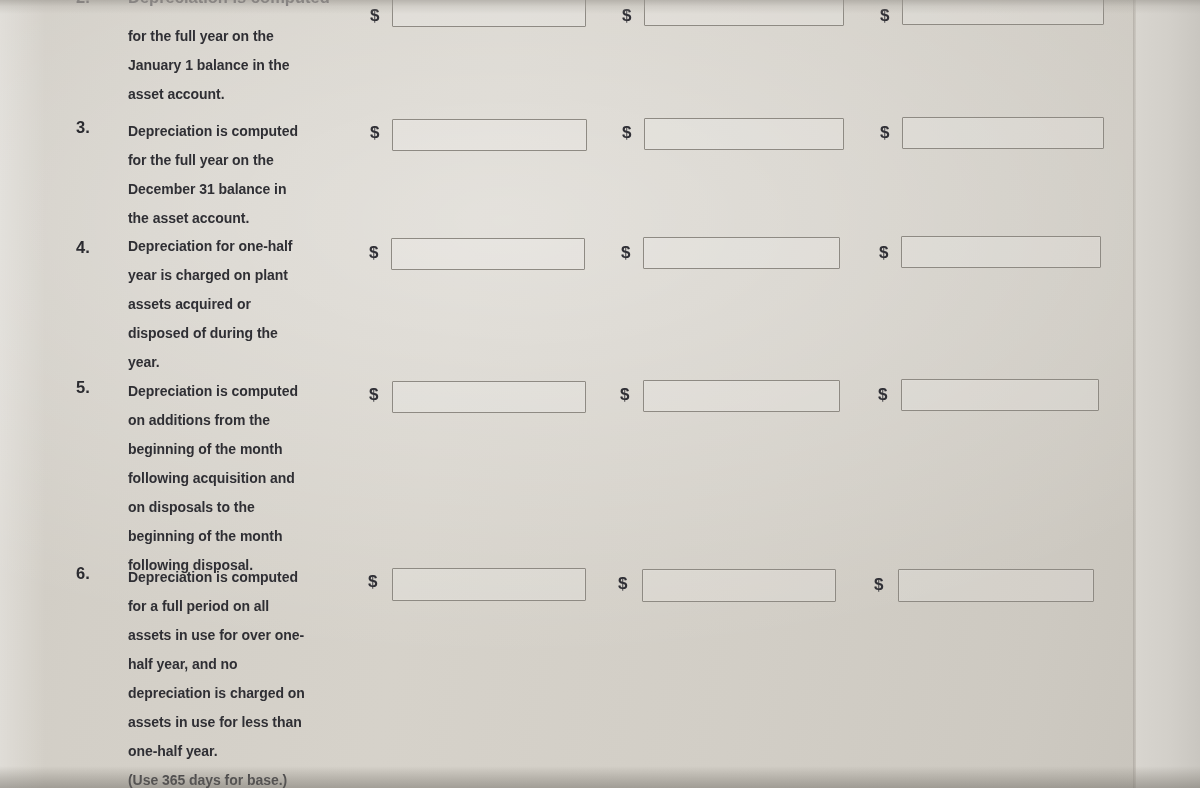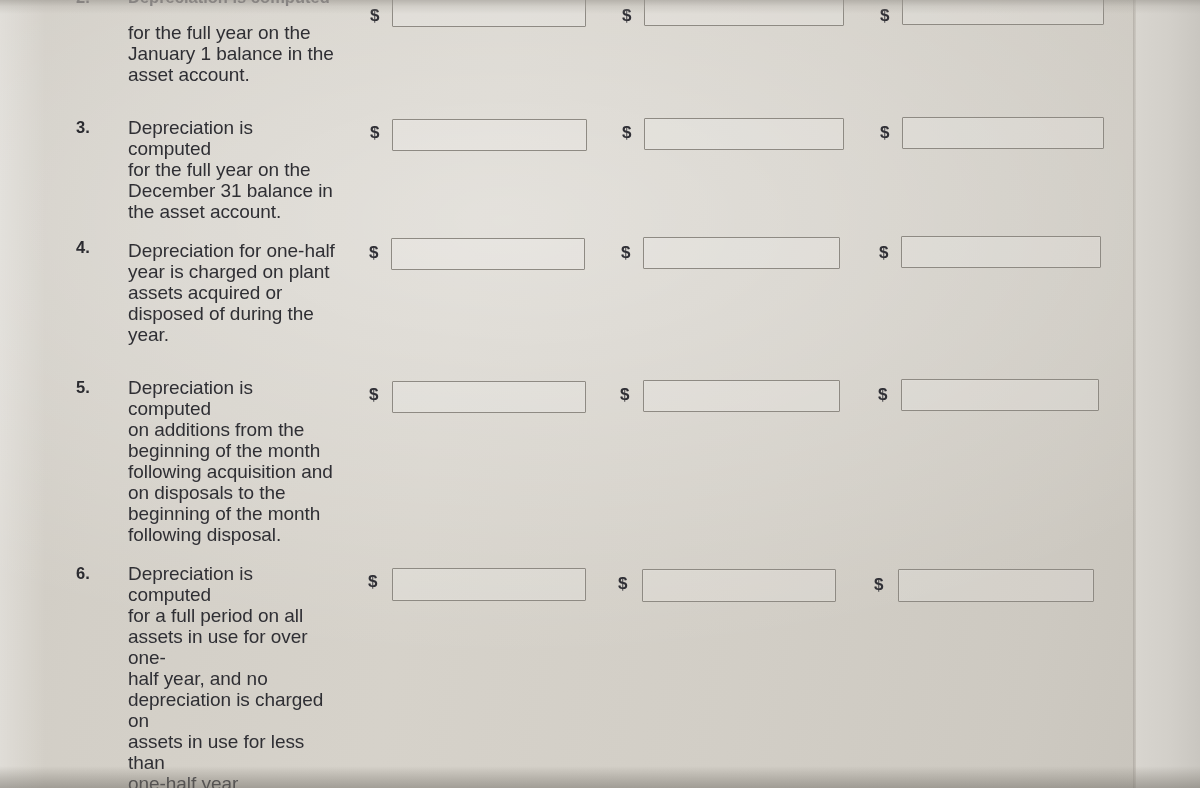--- a/index.html
+++ b/index.html
@@ -87,24 +87,24 @@
     font-size: 16.5px;
     font-weight: bold;
     color: #2b2b30;
     letter-spacing: 0.1px;
   }
 
   .item-text {
     position: absolute;
     left: 128px;
     width: 212px;
-    font-size: 19px;
-    line-height: 21px;
+    font-size: 14px;
+    line-height: 29px;
     color: #2f2f34;
-    font-weight: 400;
+    font-weight: 700;
     letter-spacing: -0.05px;
     white-space: pre-line;
   }
 
   
   .money-group {
     position: absolute;
   }
   .dollar-sign {
     position: absolute;
@@ -223,21 +223,21 @@
     </div>
 
     <div class="money-group" style="left:880px; top:11px;">
       <span class="dollar-sign">$</span>
       <input class="answer-box" style="left: 22px; top: -6px; width: 202px; height: 32px;" placeholder="">
     </div>
   </div>
 
   <div class="row" style="top:232px;">
     <div class="item-number" style="top:6px;">4.</div>
-    <div class="item-text" style="top:8px;">Depreciation for one-half
+    <div class="item-text" style="top:0;">Depreciation for one-half
 year is charged on plant
 assets acquired or
 disposed of during the
 year.</div>
 
     <div class="money-group" style="left:369px; top:11px;">
       <span class="dollar-sign">$</span>
       <input class="answer-box" style="left: 22px; top: -5px; width: 194px; height: 32px;" placeholder="">
     </div>
 

